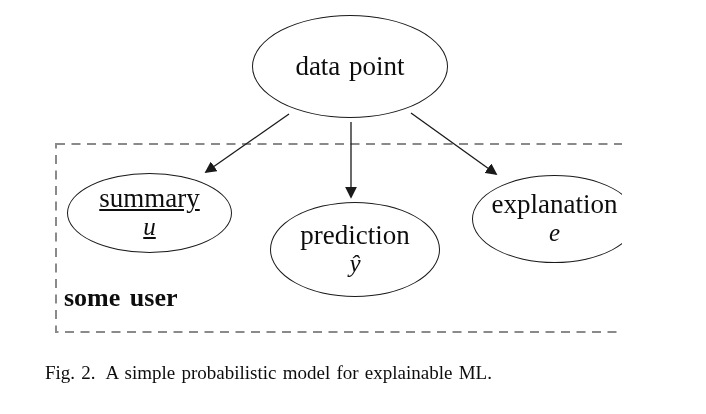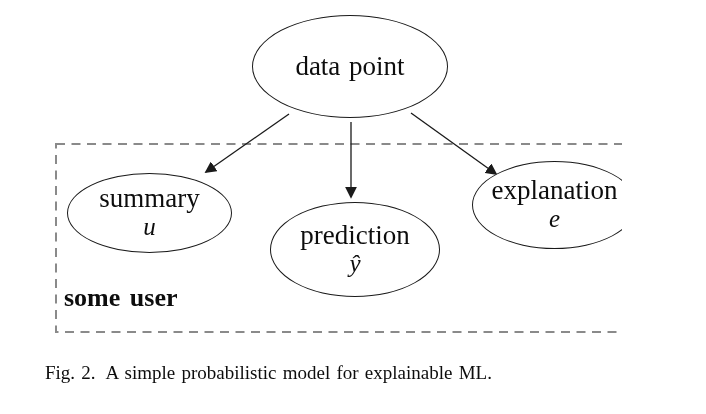--- a/index.html
+++ b/index.html
@@ -39,23 +39,23 @@
     line-height: 1.08;
     white-space: nowrap;
     word-spacing: 2px;
   }
   .node-symbol {
     font-size: 25px;
     font-style: italic;
     line-height: 1.15;
   }
   #node-data-point   { left: 252px; top: 15px;  width: 196px; height: 103px; }
-  #node-summary      { left: 67px;  top: 173px; width: 165px; height: 80px;  }
+  #node-summary      { left: 67px;  top: 173px; width: 165px; height: 80px; text-decoration: underline;  }
   #node-prediction   { left: 270px; top: 202px; width: 170px; height: 95px; text-align: center;  }
-  #node-explanation  { left: 472px; top: 161px; width: 165px; height: 88px;  }
+  #node-explanation  { left: 472px; top: 175px; width: 165px; height: 88px;  }
   .node-math {
     font-size: 25px;
     line-height: 1.12;
     white-space: nowrap;
   }
   .node-math .paren   { font-size: 27px; }
   .node-math .mbold   { font-weight: bold; }
   .node-math .mitalic { font-style: italic; }
   .node-math .mcomma  { margin-right: 7px; }
   .plate-label {

